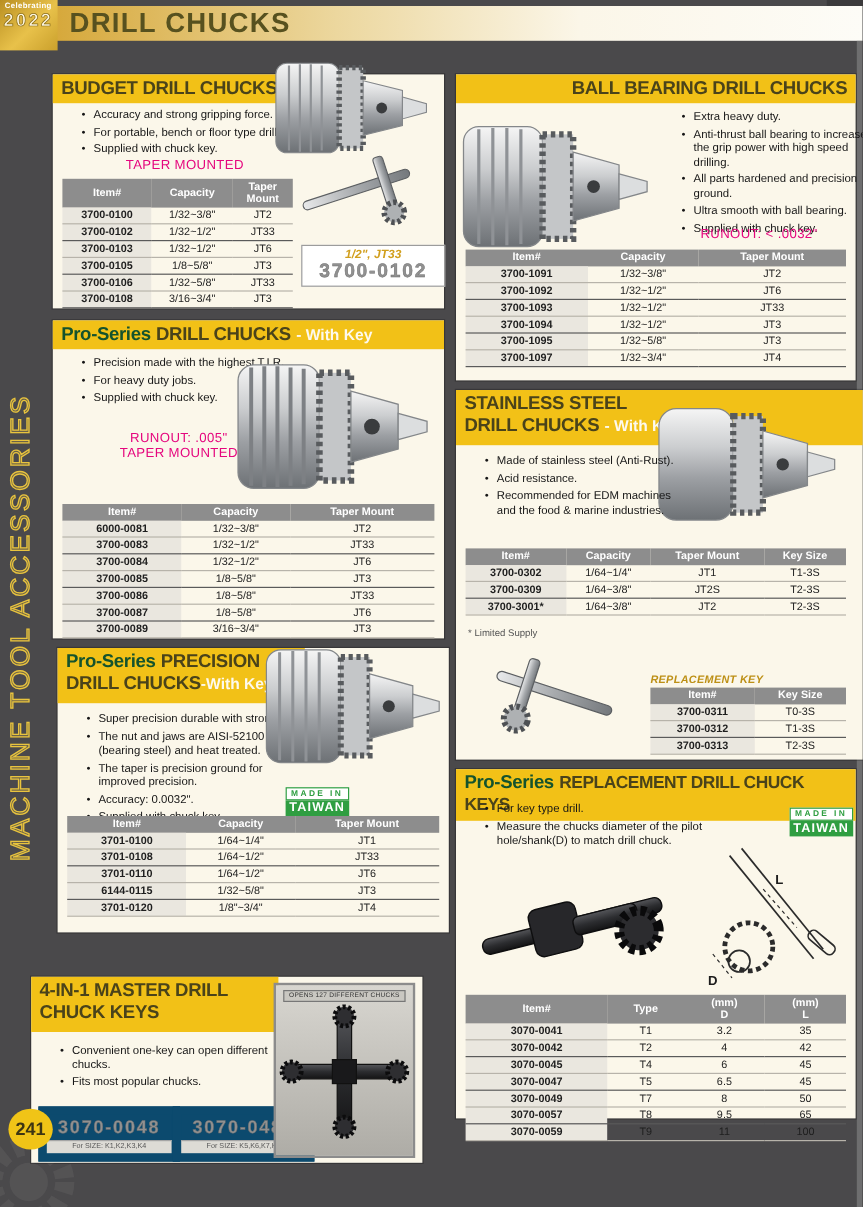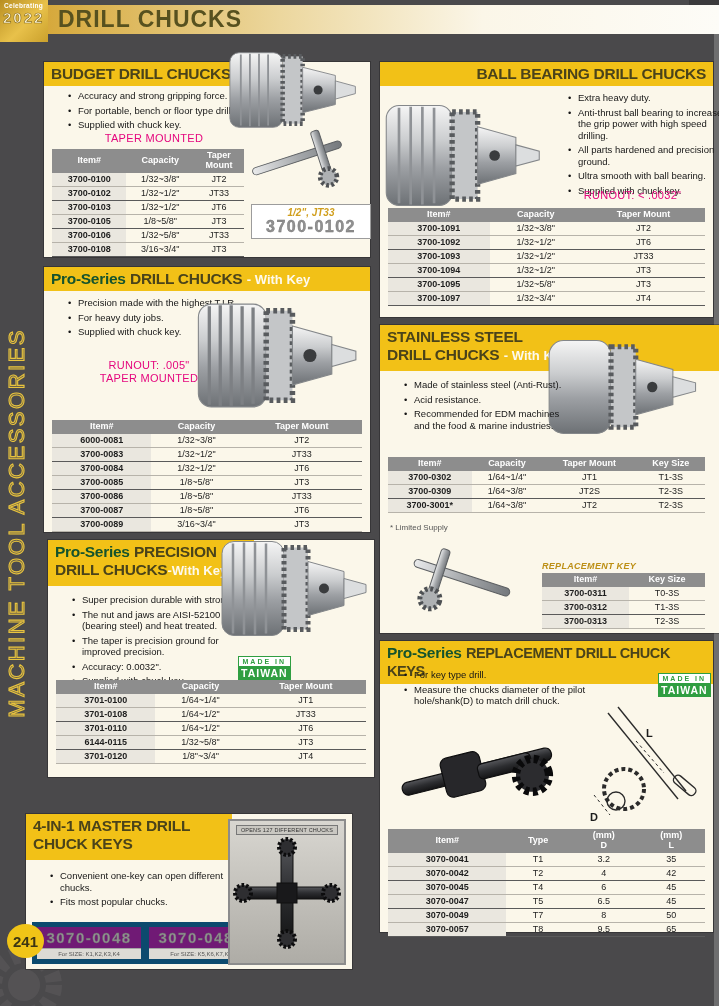--- a/index.html
+++ b/index.html
@@ -37,21 +37,21 @@
   td{font-size:9px;color:#1e1e1e;text-align:center;padding:1.5px 3px;border-bottom:1px solid #b7b3aa;}
   td:first-child{background:#eae7df;font-weight:bold;}
   tbody tr:nth-child(even) td{border-bottom:1.4px solid #5a5a5a;}
   .tbl{position:absolute;}
   .tbl table{width:100%;}
 
   .callout{position:absolute;background:#fff;border:1px solid #9c9c9c;text-align:center;padding:2px 6px;}
   .callout .spec{color:#d19f1d;font-style:italic;font-weight:bold;font-size:10px;}
   .callout .num{color:#919191;font-weight:bold;font-size:16px;letter-spacing:1.5px;-webkit-text-stroke:.4px #6e6e6e;}
 
-  .itembox{position:absolute;background:#701a75;border:5px solid #0c4a6e;text-align:center;width:104px;}
+  .itembox{position:absolute;background:#0c4a6e;border:7px solid #0c4a6e;text-align:center;width:104px;}
   .itembox .num{font-size:15px;font-weight:bold;color:#919191;letter-spacing:1.5px;padding:2px 0;-webkit-text-stroke:.4px #6e6e6e;}
   .itembox .cap{background:#dddbd5;font-size:6px;color:#575757;padding:2px 0;border-top:1px solid #a5a5a5;}
 
   .taiwan{position:absolute;text-align:center;line-height:1;z-index:6;}
   .taiwan .top{display:block;background:#fff;color:#2f9e41;border:1px solid #2f9e41;font-size:7px;font-weight:bold;letter-spacing:2px;padding:1px 2px;}
   .taiwan .bot{display:block;background:#2f9e41;color:#fff;font-weight:bold;font-size:10.5px;letter-spacing:1px;padding:1px 3px;}
 
   .photo{position:absolute;pointer-events:none;}
   .footnote{position:absolute;font-size:8px;color:#555;}
   .rk-label{position:absolute;font-size:9px;font-weight:bold;font-style:italic;color:#bd9016;letter-spacing:.3px;}
@@ -572,18 +572,24 @@
               <td>T7</td>
               <td>8</td>
               <td>50</td>
             </tr>
             <tr>
               <td>3070-0057</td>
               <td>T8</td>
               <td>9.5</td>
               <td>65</td>
             </tr>
+            <tr>
+              <td>3070-0059</td>
+              <td>T9</td>
+              <td>11</td>
+              <td>100</td>
+            </tr>
           </tbody>
         </table>
     </div>
   </div>
 
 </div>
 
 </body></html>

